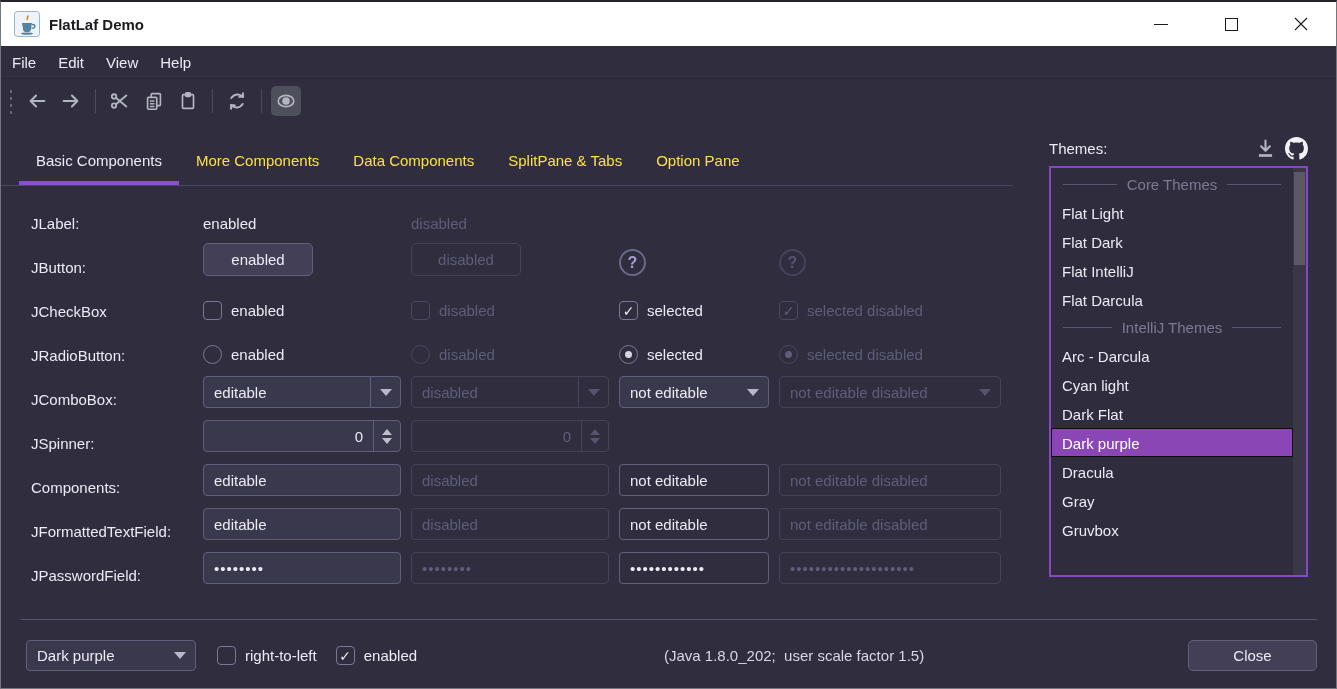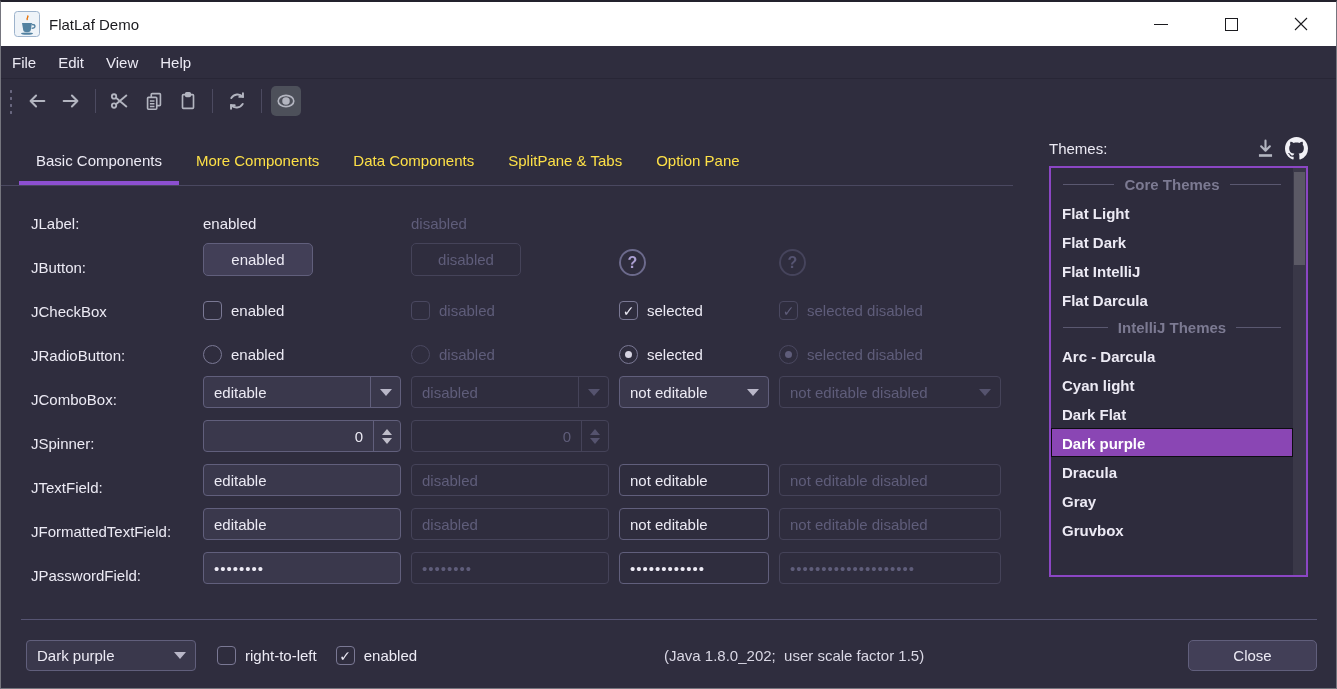--- a/index.html
+++ b/index.html
@@ -9,21 +9,21 @@
     --border:#615f7c; --border_disabled:#454359; --icon:#b3b5c0; --toggle_bg:#4d505a;
     --line:#4a4860;
   }
   *{box-sizing:border-box; margin:0; padding:0;}
   body{font-family:"Liberation Sans","DejaVu Sans",sans-serif; background:#1e1d28;}
   .window{width:1337px; height:689px; background:var(--bg); position:relative;
           border:1px solid #75757e; border-top:2px solid #23222d; overflow:hidden;}
 
   
   .titlebar{height:44px; background:var(--titlebar); display:flex; align-items:center; padding-left:13px;}
-  .titlebar .title{font-size:15px; color:var(--titlebar_text); margin-left:9px;}
+  .titlebar .title{font-size:15px; color:var(--titlebar_text); margin-left:9px;font-weight:bold;}
   .app-icon{width:26px; height:26px; display:inline-flex;}
   .win-controls{margin-left:auto; display:flex; height:100%;}
   .win-btn{width:70px; height:100%; display:flex; align-items:center; justify-content:center; cursor:pointer;}
   .glyph-min{width:14px; height:1px; background:#1b1b1f;}
   .glyph-max{width:13px; height:13px; border:1px solid #1b1b1f;}
 
   
   .menubar{height:33px; display:flex; align-items:center; padding-left:0;
            border-bottom:1px solid #282636; color:var(--text); font-size:15px;}
   .menu-item{padding:0 11px; line-height:33px;}
@@ -103,21 +103,21 @@
   .disabled .tri-down-s{border-top-color:#55536e;}
 
   .pwd{letter-spacing:1px; font-size:15px;}
 
   
   .themes{position:absolute; top:10px; left:1048px; width:259px;}
   .themes-head{display:flex; align-items:center; height:30px; margin-bottom:3px;}
   .themes-title{font-size:15px; color:var(--text);}
   .themes-icons{margin-left:auto; display:flex; align-items:center; gap:9px;}
   .themes-list{border:2px solid var(--list_border); background:#2e2c3d; height:411px; position:relative; overflow:hidden;}
-  .list-inner{position:absolute; left:0; top:3px; right:13px;font-weight:bold;}
+  .list-inner{position:absolute; left:0; top:3px; right:13px;}
   .list-item{height:29px; line-height:29px; padding-left:10px; font-size:15px; color:var(--text); border:1px solid transparent;}
   .list-item.selected{background:var(--selection); border-color:#0d0d12; color:#ffffff;}
   .list-sep{height:27px; display:flex; align-items:center; color:#7c7a92; font-size:15px; padding:0 12px;}
   .list-sep .ln{flex:1; height:1px; background:#5a5870;}
   .list-sep .sep-label{padding:0 10px;}
   .vscroll{position:absolute; right:0; top:0; bottom:0; width:13px; background:#3a3848;}
   .vscroll .thumb{position:absolute; left:1px; right:1px; top:4px; height:93px; background:#5b5965;}
 
   
   .bottombar{position:absolute; left:0; right:0; bottom:0; height:69px;}
@@ -359,21 +359,21 @@
               <span class="val">0</span>
               <span class="arrows">
                 <span class="tri-up-s"></span>
                 <span class="tri-down-s"></span>
               </span>
             </div>
           </div>
       </div>
 
       <div class="row">
-        <div class="lbl">JTextField:</div>
+        <div class="lbl">Components:</div>
         <div class="c1">
             <div class="field">editable</div>
           </div>
         <div class="c2">
             <div class="field disabled">disabled</div>
           </div>
         <div class="c3">
             <div class="field noneditable">not editable</div>
           </div>
         <div class="c4">

